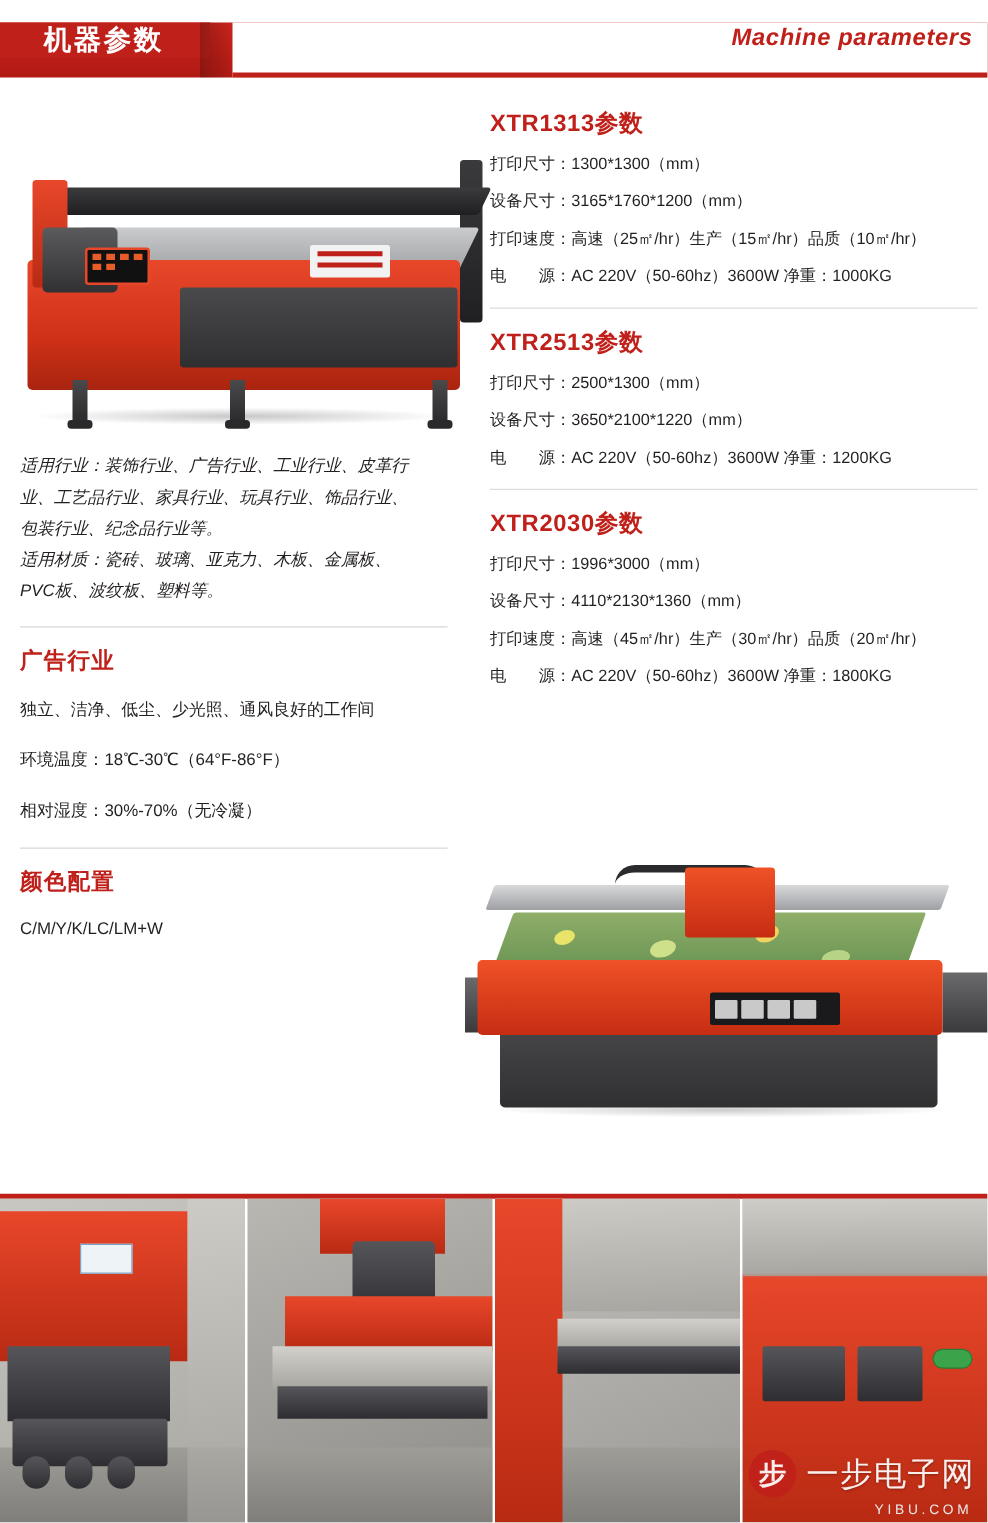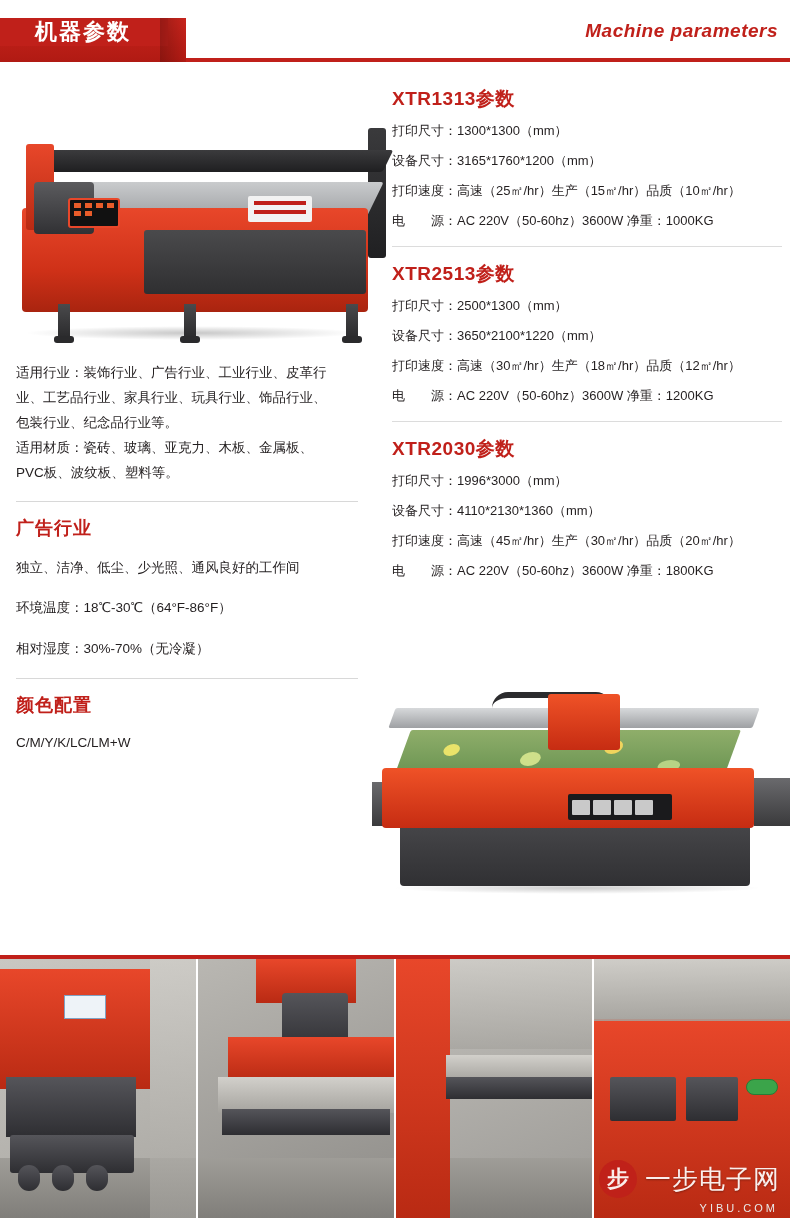--- a/index.html
+++ b/index.html
@@ -147,20 +147,21 @@
     background: linear-gradient(180deg,#4a4a4c 0%, #2a2a2c 100%);
   }
   .p-leg1{left:42px;} .p-leg2{left:168px;} .p-leg3{left:330px;}
   .p-foot{position:absolute; top:246px; width:20px;height:7px;background:#2a2a2c;border-radius:3px;}
 
   .left-text {
     font-size: 13.5px;
     line-height: 25px;
     color:#231f20;
     padding-right: 10px;
+    font-style: italic;
   }
   .left-text p { margin: 0; }
   .hr {
     height:1px; background:#d8d8d8; border:0; margin:16px 0 14px 0;
   }
   .sec-title {
     color:#c0201a;
     font-size: 18px;
     font-weight: bold;
     margin: 0 0 12px 0;
@@ -372,23 +373,20 @@
     </div>
     <div class="spec-sep"></div>
 
     <div>
       <h3 class="spec-title">XTR2513参数</h3>
       <div class="spec-row">
         <span class="lbl">打印尺寸：</span><span>2500*1300（mm）</span>
       </div>
       <div class="spec-row">
         <span class="lbl">设备尺寸：</span><span>3650*2100*1220（mm）</span>
-      </div>
-      <div class="spec-row">
-        <span class="lbl">打印速度：</span><span>高速（30㎡/hr）生产（18㎡/hr）品质（12㎡/hr）</span>
       </div>
       <div class="spec-row">
         <span class="lbl">电　　源：</span><span>AC 220V（50-60hz）3600W  净重：1200KG</span>
       </div>
     </div>
     <div class="spec-sep"></div>
 
     <div>
       <h3 class="spec-title">XTR2030参数</h3>
       <div class="spec-row">

